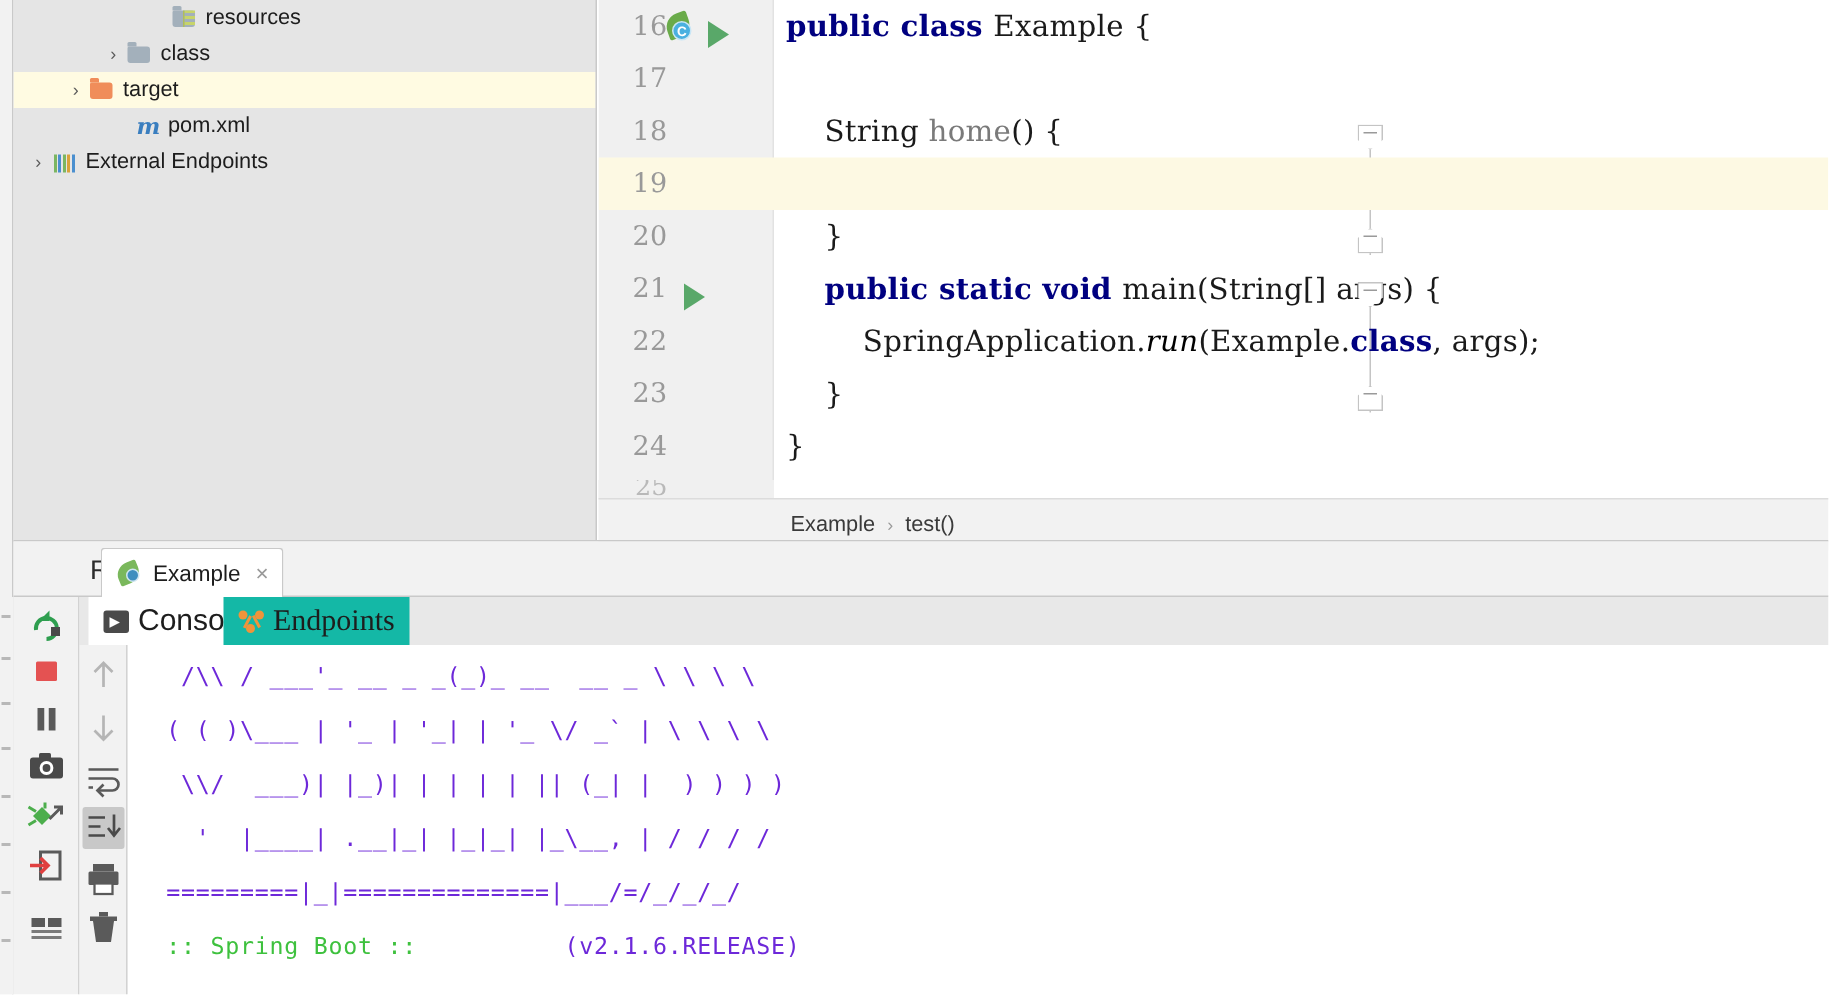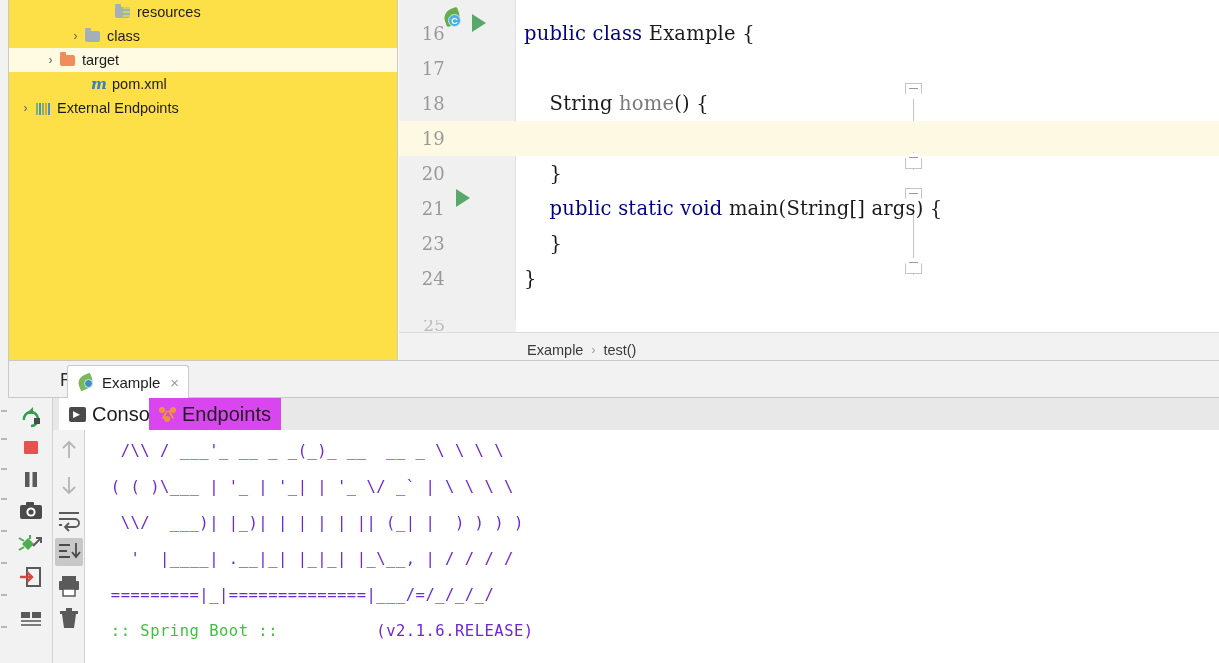--- a/index.html
+++ b/index.html
@@ -39,21 +39,21 @@
     left: 1px;
     width: 6px; height: 2px;
     background: #b8b8b8;
   }
 
   
   .project-pane {
     position: absolute;
     left: 9px; top: 0;
     width: 389px; height: 360px;
-    background: #fde047;
+    background: #e5e5e5;
     border-right: 1px solid #c9c9c9;
     overflow: hidden;
   }
   .tree-row {
     position: relative;
     display: flex;
     align-items: center;
     height: 24px;
     font-size: 14.5px;
     color: #1d1d1d;
@@ -176,21 +176,21 @@
   }
   .gutter {
     position: absolute;
     left: 0; top: 0;
     width: 117px; height: 332px;
     background: #f0f0f0;
     border-right: 1px solid #e2e2e2;
   }
   .code-area {
     position: absolute;
-    left: 0; top: 16px;
+    left: 0; top: 0;
     width: 772px; height: 332px;
   }
   .code-line {
     position: relative;
     height: 35px;
     line-height: 35px;
     white-space: pre;
     font-family: "DejaVu Serif", "Liberation Serif", serif;
     font-size: 19.5px;
     letter-spacing: 0.2px;
@@ -208,21 +208,21 @@
     text-align: right;
     color: #999999;
     font-family: "DejaVu Serif", "Liberation Serif", serif;
     font-size: 18px;
   }
   .code-text {
     position: absolute;
     left: 125px; top: 0;
     white-space: pre;
   }
-  .kw { color: #000080; font-weight: 400; }
+  .kw { color: #000080; font-weight: 700; }
   .anno { color: #9e9e57; }
   .str { color: #008000; }
   .meth { color: #7a7a7a; }
   .italic { font-style: italic; }
   .plain { color: #1a1a1a; }
 
   
   .spring-bean {
     position: absolute;
     left: 44px; top: 9px;
@@ -413,21 +413,21 @@
     position: absolute;
     top: 0;
     height: 32px;
     display: flex;
     align-items: center;
     padding: 0 10px;
     font-size: 20px;
     color: #1d1d1d;
   }
   .subtab.active { background: #ffffff; }
-  .subtab.inactive { background: #d946ef; }
+  .subtab.inactive { background: #14b8a6; font-family: Liberation Serif, serif; }
 
   .console-ico {
     width: 17px; height: 15px;
     margin-right: 6px;
     background: #4a4a4a;
     border-radius: 2px;
     position: relative;
   }
   .console-ico::after {
     content: "\25B6";
@@ -547,20 +547,21 @@
     <div class="fold-line" style="top:92px; height:78px;"></div>
     <div class="fold-line" style="top:197px; height:78px;"></div>
 
     <div class="code-area" id="code-area">
         <div class="code-line"><span class="lnum">16</span><span class="code-text"><span class="kw">public </span><span class="kw">class </span><span class="plain">Example </span><span class="plain">{</span></span></div>
         <div class="code-line"><span class="lnum">17</span></div>
         <div class="code-line"><span class="lnum">18</span><span class="code-text"><span class="plain">    </span><span class="plain">String </span><span class="meth">home</span><span class="plain">() {</span></span></div>
         <div class="code-line"><div class="hl-bg"></div><span class="lnum">19</span></div>
         <div class="code-line"><span class="lnum">20</span><span class="code-text"><span class="plain">    </span><span class="plain">}</span></span></div>
         <div class="code-line"><span class="lnum">21</span><span class="code-text"><span class="plain">    </span><span class="kw">public </span><span class="kw">static </span><span class="kw">void </span><span class="plain">main</span><span class="plain">(String[] args) {</span></span></div>
+        <div class="code-line"><span class="lnum">22</span><span class="code-text"><span class="plain">        </span><span class="plain">SpringApplication.</span><span class="italic">run</span><span class="plain">(Example.</span><span class="kw">class</span><span class="plain">, args);</span></span></div>
         <div class="code-line"><span class="lnum">23</span><span class="code-text"><span class="plain">    </span><span class="plain">}</span></span></div>
         <div class="code-line"><span class="lnum">24</span><span class="code-text"><span class="plain">}</span></span></div>
       </div>
 
     <div class="spring-bean">
       <span class="leaf"></span>
         <span class="cbadge">C</span>
     </div>
     <div class="run-tri" style="left:73px; top:14px;"></div>
     <div class="run-tri" style="left:57px; top:189px;"></div>

